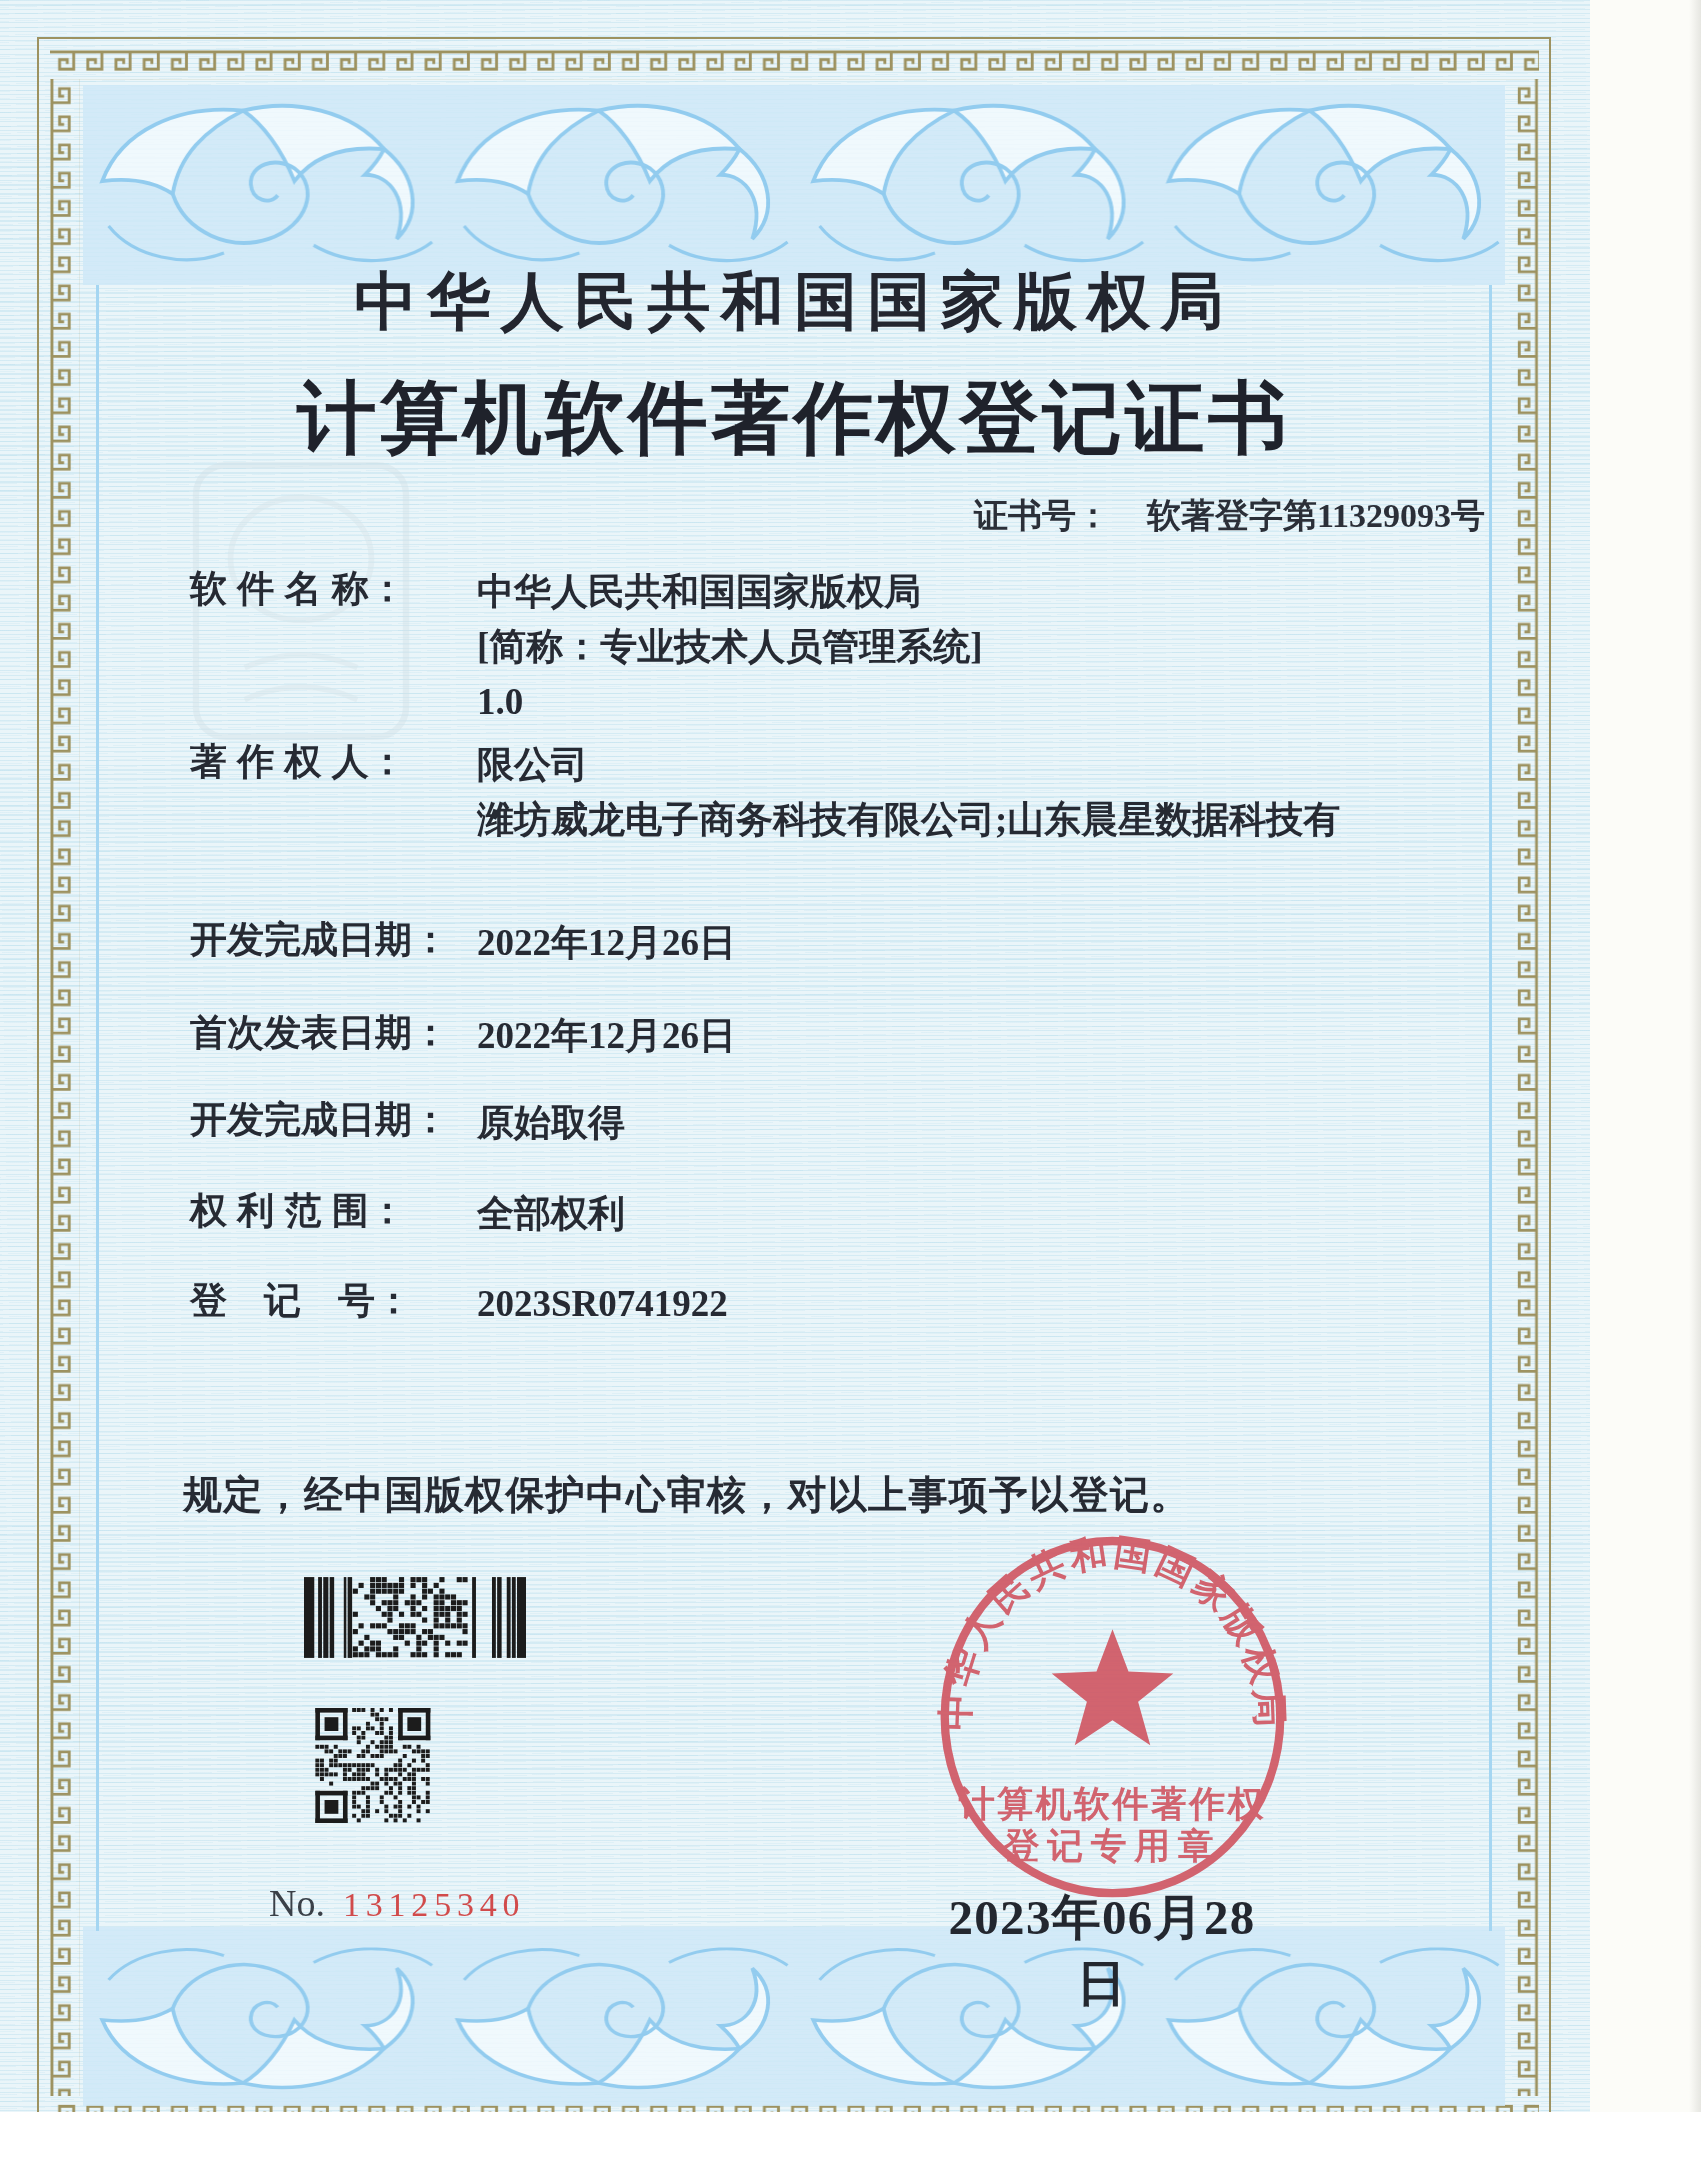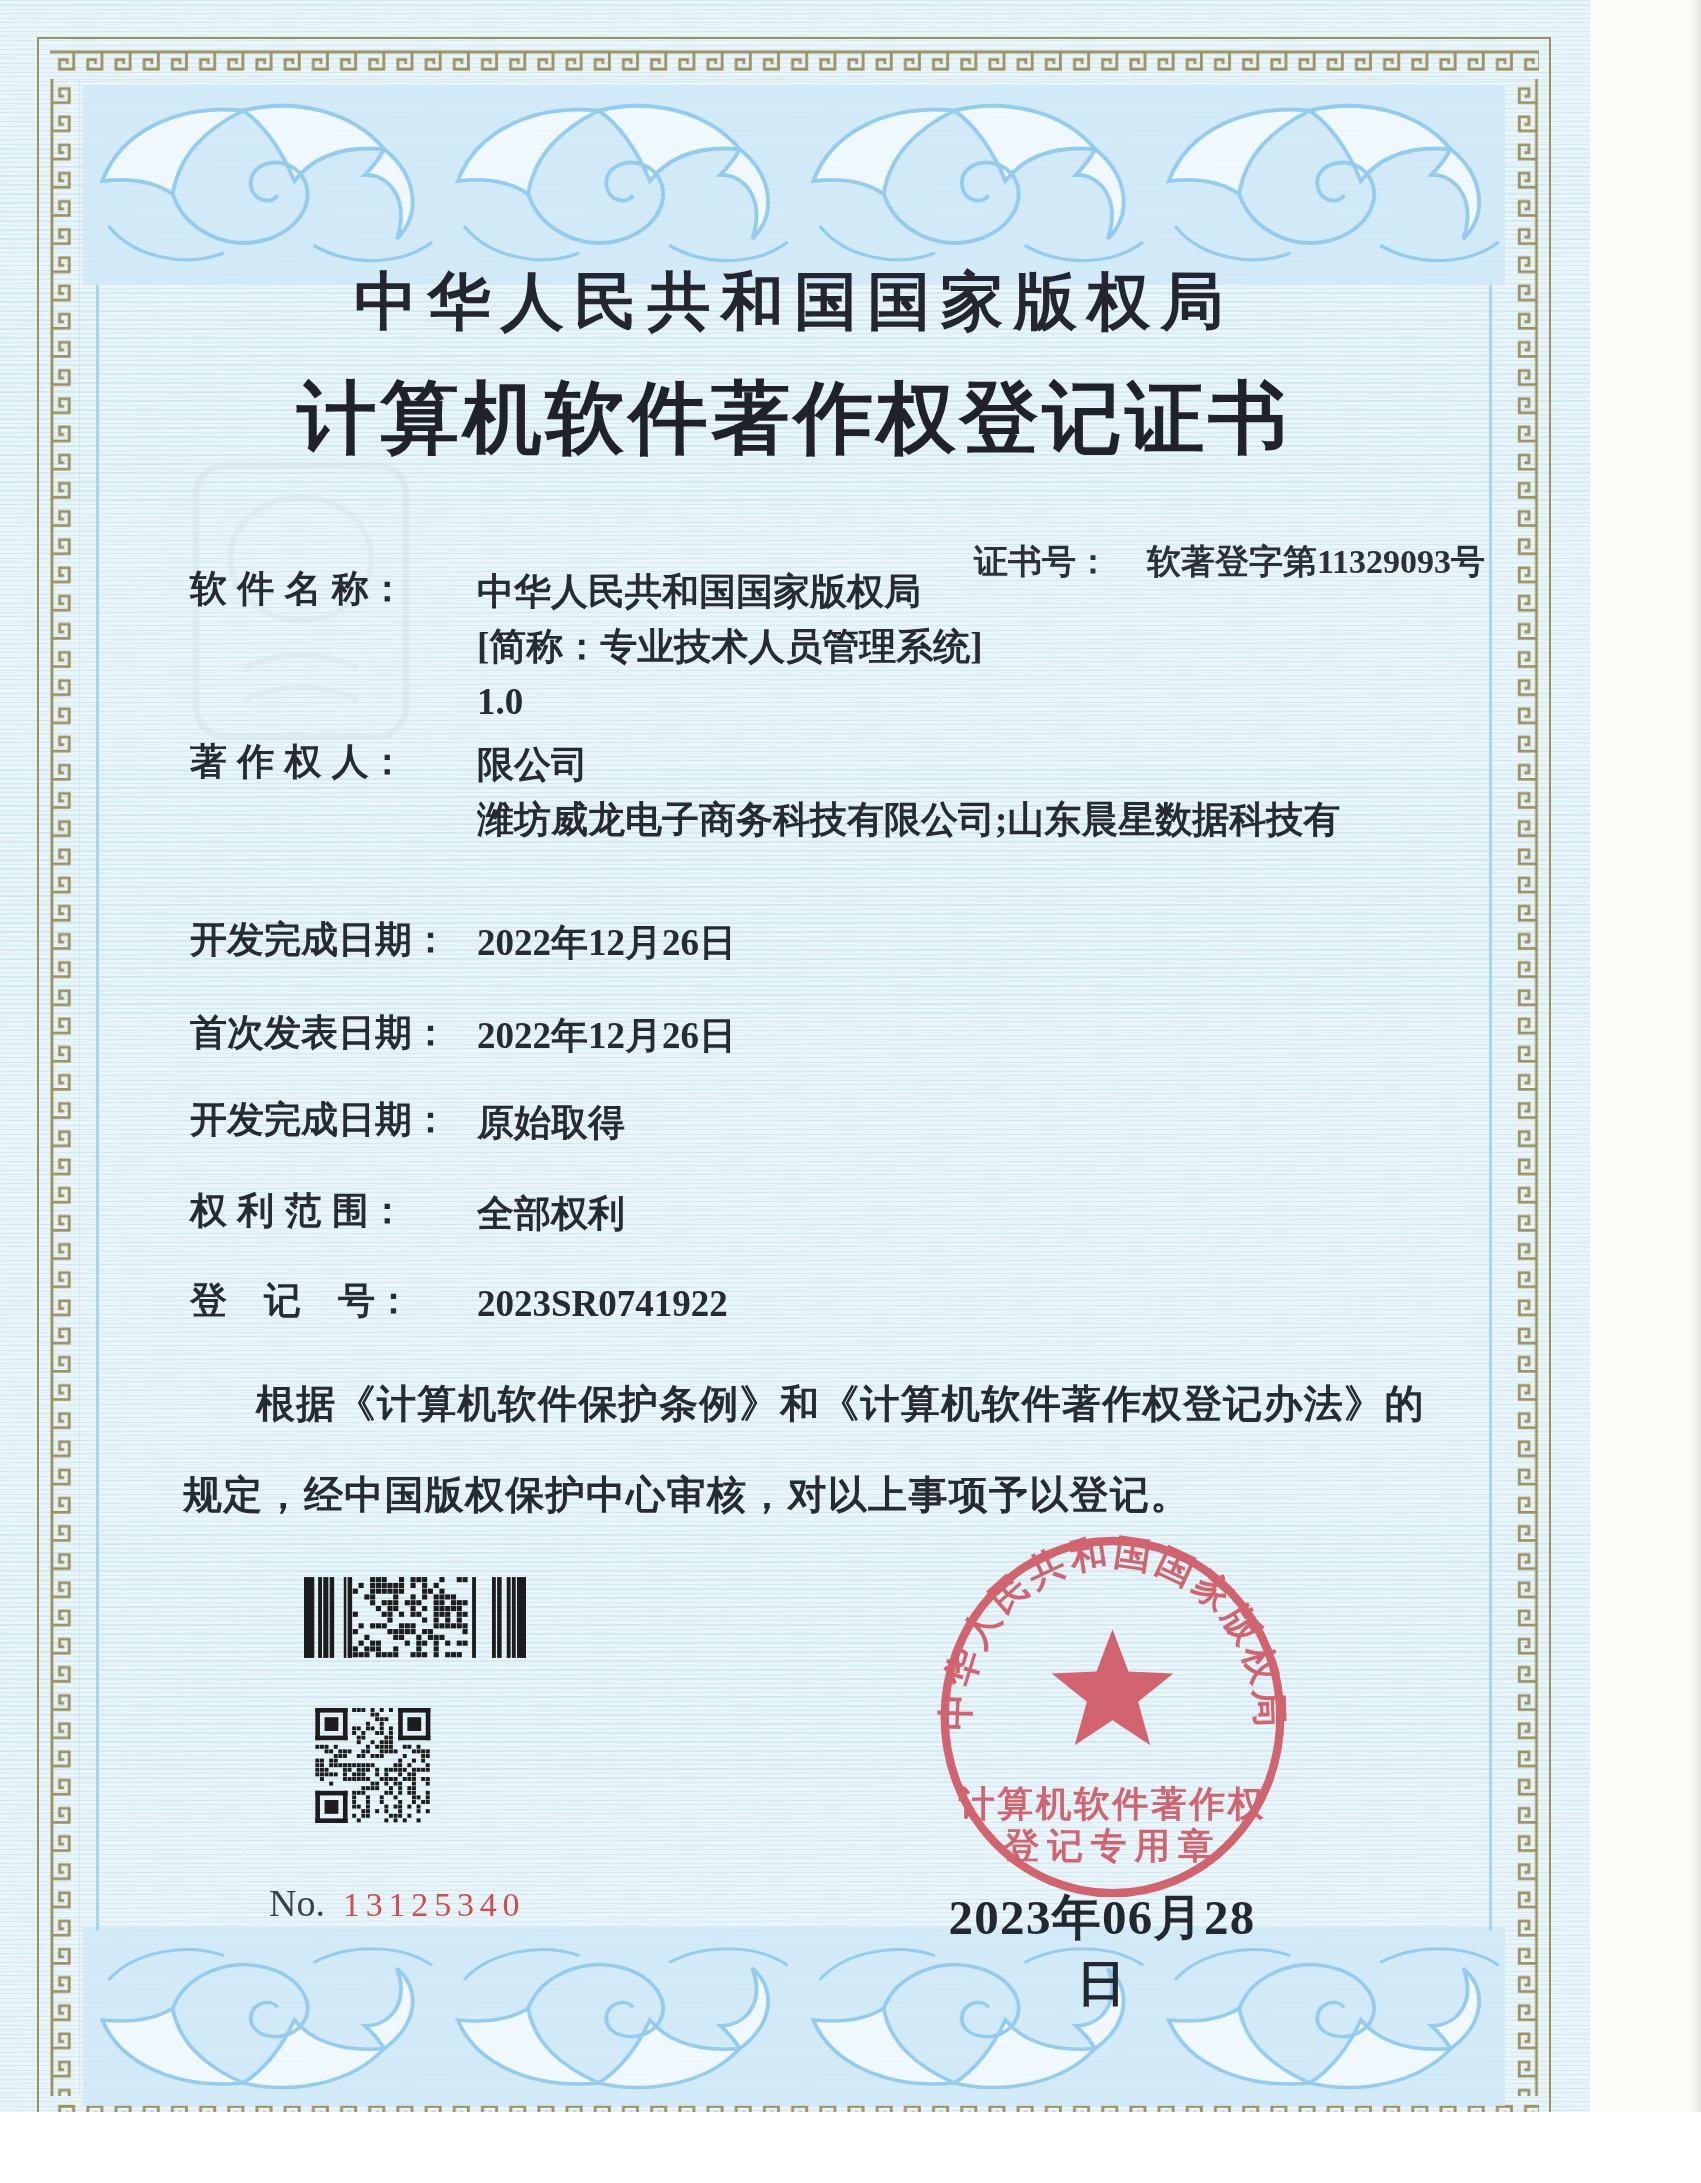--- a/index.html
+++ b/index.html
@@ -29,21 +29,21 @@
   
   .watermark{position:absolute;left:187px;top:456px;opacity:.45;}
   .title1{position:absolute;left:83px;top:259px;width:1422px;text-align:center;
           font-family:"Liberation Serif","DejaVu Serif",serif;font-weight:bold;
           font-size:63px;letter-spacing:10.3px;color:#23262f;}
   .title2{position:absolute;left:83px;top:366px;width:1422px;text-align:center;
           font-family:"Liberation Serif","DejaVu Serif",serif;font-weight:900;
           font-size:79px;letter-spacing:3.8px;color:#1f222b;}
   .certno{position:absolute;left:974px;top:493px;display:flex;gap:37px;
           font-family:"Liberation Serif","DejaVu Serif",serif;font-weight:bold;
-          font-size:34px;color:#2b2f38;margin-top:46px;}
+          font-size:34px;color:#2b2f38;}
   .row{position:absolute;left:0;width:1590px;color:#262a33;}
   .flabel{position:absolute;left:190px;font-size:37px;font-weight:bold;white-space:pre;}
   .fvalue{position:absolute;left:477px;width:980px;font-family:"Liberation Serif","DejaVu Serif",serif;
           font-weight:bold;font-size:37px;line-height:55px;}
   .para{position:absolute;color:#262a33;font-family:"Liberation Serif","DejaVu Serif",serif;
         font-weight:bold;font-size:39px;letter-spacing:1.3px;}
   .serial{position:absolute;top:1881px;left:269px;display:flex;align-items:baseline;gap:18px;}
   .serial .no{font-family:"Liberation Serif","DejaVu Serif",serif;font-size:38px;color:#3a4048;}
   .serial .num{font-family:Liberation Serif, serif;font-size:34px;
                letter-spacing:5.8px;color:#d14b4b;}
@@ -197,21 +197,20 @@
         <div>全部权利</div>
       </div>
   </div>
   <div class="row" style="top:1276px">
     <div class="flabel">登　记　号：</div>
     <div class="fvalue">
         <div>2023SR0741922</div>
       </div>
   </div>
 
-  <div class="para" style="left:256px;top:1377px">根据《计算机软件保护条例》和《计算机软件著作权登记办法》的</div>
   <div class="para" style="left:183px;top:1468px">规定，经中国版权保护中心审核，对以上事项予以登记。</div>
 
   <svg class="codes" style="left:304px;top:1577px" width="222" height="81" id="barcode" viewBox="0 0 346 126">
       <rect x="0" y="0" width="16" height="126" fill="#1c1c1c"></rect>
       <rect x="22" y="0" width="6" height="126" fill="#1c1c1c"></rect>
       <rect x="30" y="0" width="8" height="126" fill="#1c1c1c"></rect>
       <rect x="40" y="0" width="7" height="126" fill="#1c1c1c"></rect>
       <rect x="62" y="0" width="4" height="126" fill="#1c1c1c"></rect>
       <rect x="68" y="0" width="7" height="126" fill="#1c1c1c"></rect>
       <rect x="103" y="0" width="8" height="8" fill="#1c1c1c"></rect>

